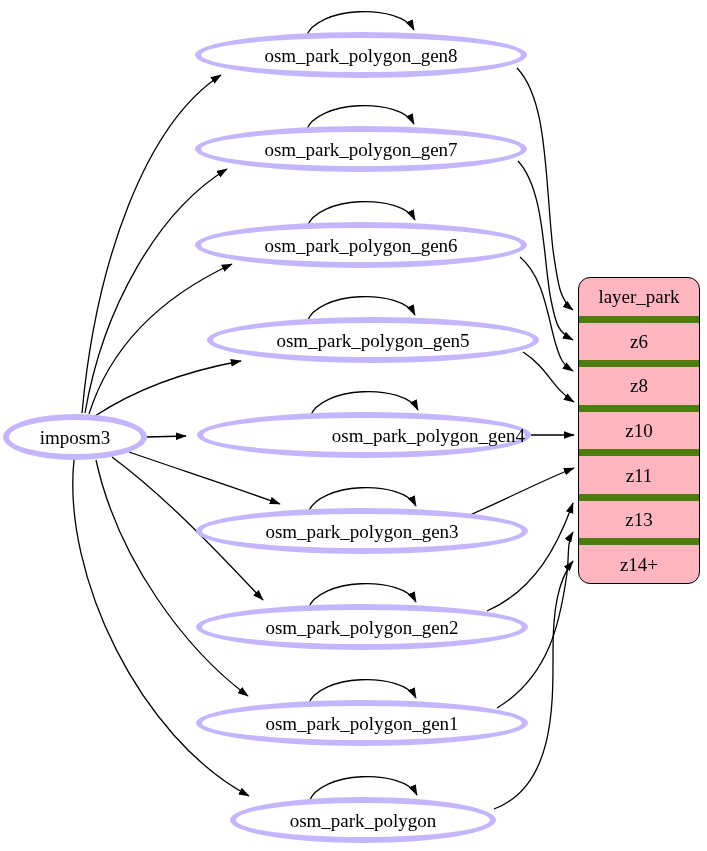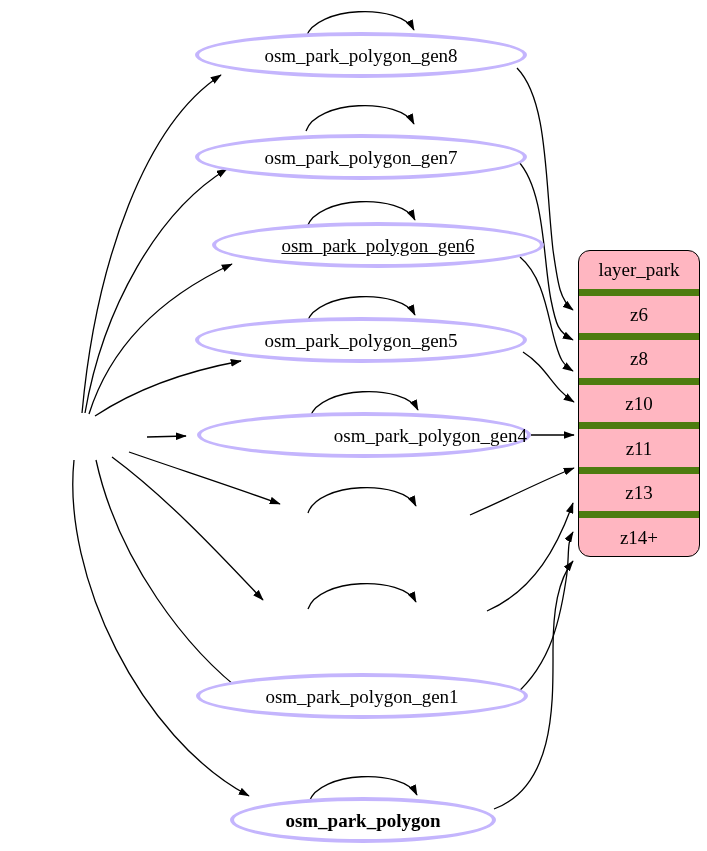--- a/index.html
+++ b/index.html
@@ -3,26 +3,26 @@
 <meta charset="utf-8">
 <style>
   html,body{margin:0;padding:0;background:#ffffff;}
   .stage{
     position:relative;width:707px;height:851px;background:#ffffff;
     font-family:"Liberation Serif","DejaVu Serif",serif;color:#000;
     overflow:hidden;
   }
   .edges{position:absolute;left:0;top:0;width:707px;height:851px;}
   .node{
-    position:absolute;background:#ffffff;border:4px solid #c4b5fd;
+    position:absolute;background:#ffffff;border:6px solid #c4b5fd;
     border-radius:50%;display:flex;align-items:center;justify-content:center;
     font-size:19px;line-height:1;white-space:nowrap;box-sizing:border-box;
   }
   .rtable{
-    position:absolute;left:578px;top:250px;width:122px;height:307px;
+    position:absolute;left:578px;top:277px;width:122px;height:307px;
     background:#ffb6c1;border:1px solid #000;border-radius:12px;
     display:flex;flex-direction:column;overflow:hidden;box-sizing:border-box;
   }
   .rrow{
     flex:1;display:flex;align-items:center;justify-content:center;
     font-size:19px;line-height:1;border-top:7px solid #4d7c0f;
   }
   .rrow:first-child{border-top:none;}
 </style>
 </head>
@@ -61,40 +61,49 @@
     <path d="M 518,161 C 545,190 543,260 551,300 C 556,325 558,332 573,340" marker-end="url(#arrow)"></path>
     <path d="M 520,257 C 545,278 548,320 556,345 C 560,358 562,364 573,371" marker-end="url(#arrow)"></path>
     <path d="M 523,352 C 548,368 552,388 574,402" marker-end="url(#arrow)"></path>
     <path d="M 531,435 L 574,435" marker-end="url(#arrow)"></path>
     <path d="M 470,515 C 515,495 548,478 574,468" marker-end="url(#arrow)"></path>
     <path d="M 487,611 C 535,590 558,545 573,503" marker-end="url(#arrow)"></path>
     <path d="M 497,708 C 550,676 560,620 566,580 C 570,557 566,544 573,532" marker-end="url(#arrow)"></path>
     <path d="M 494,809 C 556,786 553,700 553,650 C 553,610 558,580 573,561" marker-end="url(#arrow)"></path>
   </svg>
 
+  <div class="node" style="left:3px;top:414px;width:144px;height:46px;">
+    <span>imposm3</span>
+  </div>
 
   <div class="node" style="left:195px;top:32px;width:332px;height:46px;">
     <span>osm_park_polygon_gen8</span>
   </div>
-  <div class="node" style="left:195px;top:134px;width:332px;height:46px;text-align:center;">
+  <div class="node" style="left:195px;top:126px;width:332px;height:46px;text-align:center;">
     <span>osm_park_polygon_gen7</span>
   </div>
-  <div class="node" style="left:212px;top:222px;width:332px;height:46px;text-decoration:underline;">
+  <div class="node" style="left:195px;top:222px;width:332px;height:46px;">
     <span>osm_park_polygon_gen6</span>
   </div>
-  <div class="node" style="left:195px;top:317px;width:332px;height:46px;">
+  <div class="node" style="left:207px;top:317px;width:332px;height:46px;">
     <span>osm_park_polygon_gen5</span>
   </div>
   <div class="node" style="left:197px;top:412px;width:334px;height:46px;justify-content:flex-end;">
     <span>osm_park_polygon_gen4</span>
   </div>
-  <div class="node" style="left:196px;top:673px;width:332px;height:46px;">
+  <div class="node" style="left:196px;top:508px;width:332px;height:46px;">
+    <span>osm_park_polygon_gen3</span>
+  </div>
+  <div class="node" style="left:196px;top:604px;width:332px;height:46px;">
+    <span>osm_park_polygon_gen2</span>
+  </div>
+  <div class="node" style="left:196px;top:700px;width:332px;height:46px;">
     <span>osm_park_polygon_gen1</span>
   </div>
-  <div class="node" style="left:230px;top:797px;width:266px;height:46px;font-weight:bold;">
+  <div class="node" style="left:230px;top:797px;width:266px;height:46px;">
     <span>osm_park_polygon</span>
   </div>
 
   <div class="rtable">
     <div class="rrow">
       <span>layer_park</span>
     </div>
     <div class="rrow">z6</div>
     <div class="rrow">z8</div>
     <div class="rrow">z10</div>

